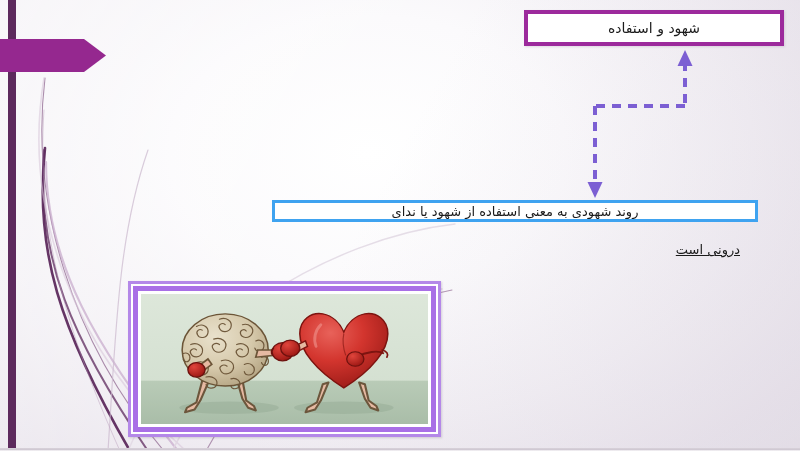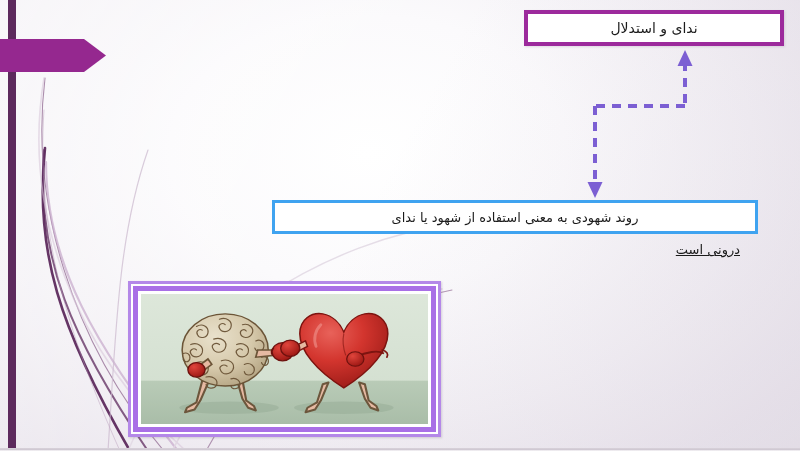--- a/index.html
+++ b/index.html
@@ -94,21 +94,21 @@
     white-space: nowrap;
     line-height: 1;
   }
 
   
   .body-box {
     position: absolute;
     left: 272px;
     top: 200px;
     width: 486px;
-    height: 34px;
+    height: 22px;
     background: #ffffff;
     border: 3px solid #3fa3f0;
     box-sizing: border-box;
     display: flex;
     align-items: center;
     justify-content: center;
     overflow: hidden;
   }
   .body-text {
     direction: rtl;
@@ -203,21 +203,21 @@
 
   <div class="left-bar"></div>
 
   <div class="arrow-banner">
     <svg width="106" height="33" viewBox="0 0 106 33">
       <path d="M0,0 H84 L106,16.5 L84,33 H0 Z" fill="#95288f"></path>
     </svg>
   </div>
 
   <div class="title-box">
-    <span class="title-text">ندای و استدلال</span>
+    <span class="title-text">شهود و استفاده</span>
   </div>
 
   <svg class="connector" viewBox="0 0 150 152">
     <g stroke="#7c5fd3" stroke-width="4" fill="none" stroke-dasharray="9,7">
 
       <path d="M120,14 L120,58"></path>
 
       <path d="M120,58 L30,58"></path>
 
       <path d="M30,58 L30,134"></path>

